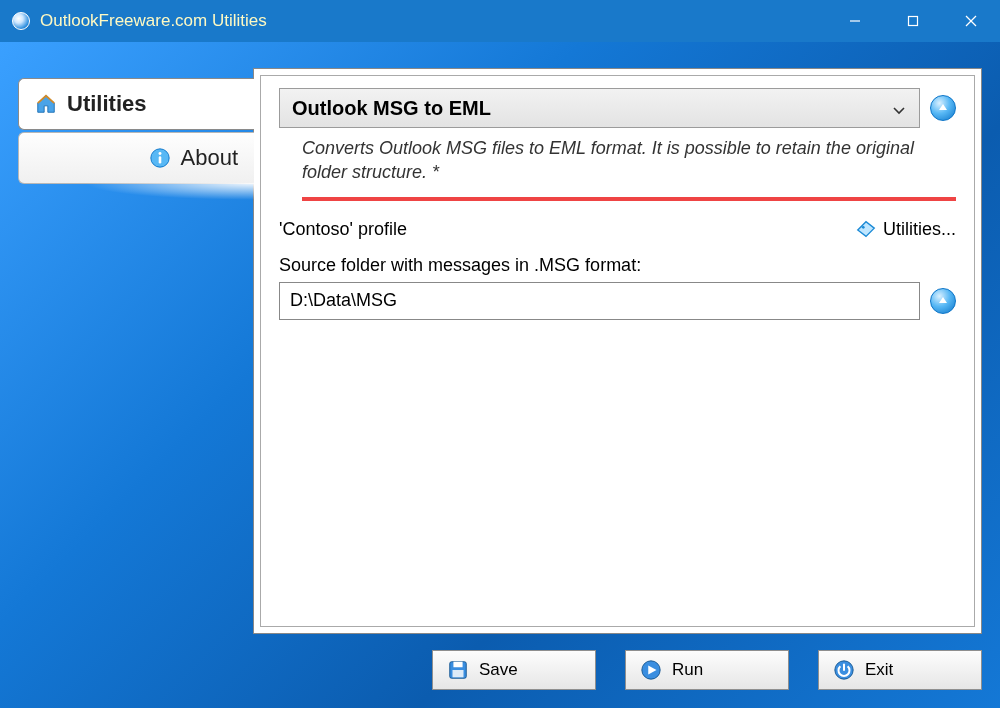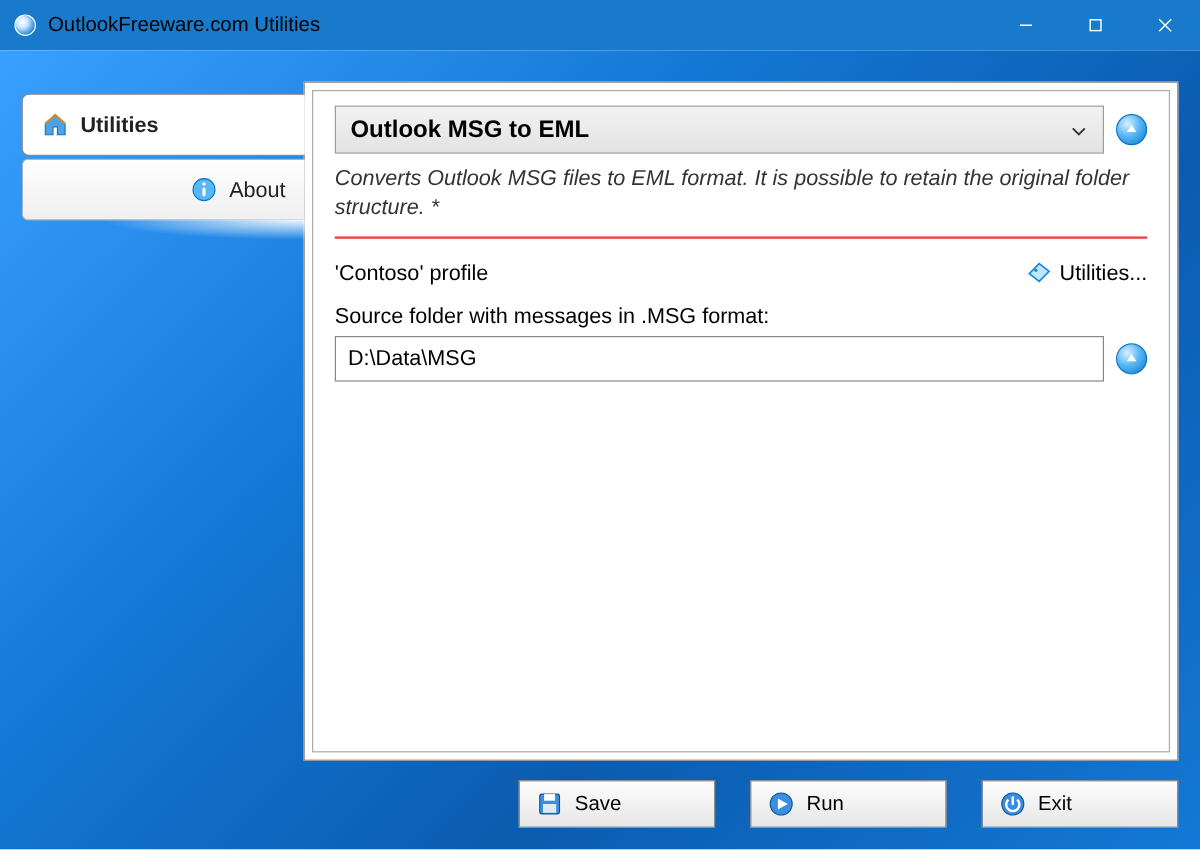--- a/index.html
+++ b/index.html
@@ -5,21 +5,21 @@
   * { box-sizing: border-box; margin: 0; padding: 0; }
   html, body { width: 1000px; height: 708px; overflow: hidden; font-family: "Segoe UI", Tahoma, sans-serif; }
   body { background: #fff; }
 
   
   .titlebar {
     height: 42px;
     background: #1979ca;
     display: flex;
     align-items: center;
-    color: #000000;
+    color: #fef9c3;
     padding-left: 12px;
     position: relative;
   }
   .titlebar .app-icon {
     width: 18px; height: 18px; border-radius: 50%;
     background: radial-gradient(circle at 35% 35%, #fff 0%, #cfe8ff 30%, #2d8fe0 70%, #0a4e8a 100%);
     border: 1px solid #fff;
     margin-right: 10px;
     flex: 0 0 auto;
   }
@@ -45,21 +45,21 @@
   .sidebar {
     position: absolute;
     left: 18px; top: 36px;
     width: 236px;
     z-index: 3;
   }
   .side-tab {
     display: flex; align-items: center;
     height: 52px;
     padding: 0 16px;
-    font-size: 18px;
+    font-size: 22px;
     color: #222;
     background: #fff;
     border: 1px solid #8a8a8a;
     border-right: none;
     border-top-left-radius: 6px;
     border-bottom-left-radius: 6px;
     margin-bottom: 2px;
     position: relative;
   }
   .side-tab.active {
@@ -110,22 +110,23 @@
     flex: 0 0 auto;
   }
   .circle-btn svg { width: 12px; height: 12px; fill: #fff; }
 
   .desc {
     font-style: italic;
     font-size: 18px;
     color: #333;
     line-height: 1.35;
     padding-bottom: 12px;
-    border-bottom: 2px solid #ef4444;
+    border-bottom: 4px solid #ef4444;
     margin-bottom: 18px;
+    margin-left: 23px;
   }
 
   .profile-row { display: flex; align-items: center; justify-content: space-between; margin-bottom: 14px; font-size: 18px; }
   .configure-link { display: flex; align-items: center; gap: 6px; cursor: default; }
   .tag-icon { width: 22px; height: 22px; }
 
   .field-block { margin-bottom: 26px; }
   .field-label { font-size: 18px; margin-bottom: 6px; display: block; }
   .field-row { display: flex; align-items: center; gap: 10px; }
   .text-input {

